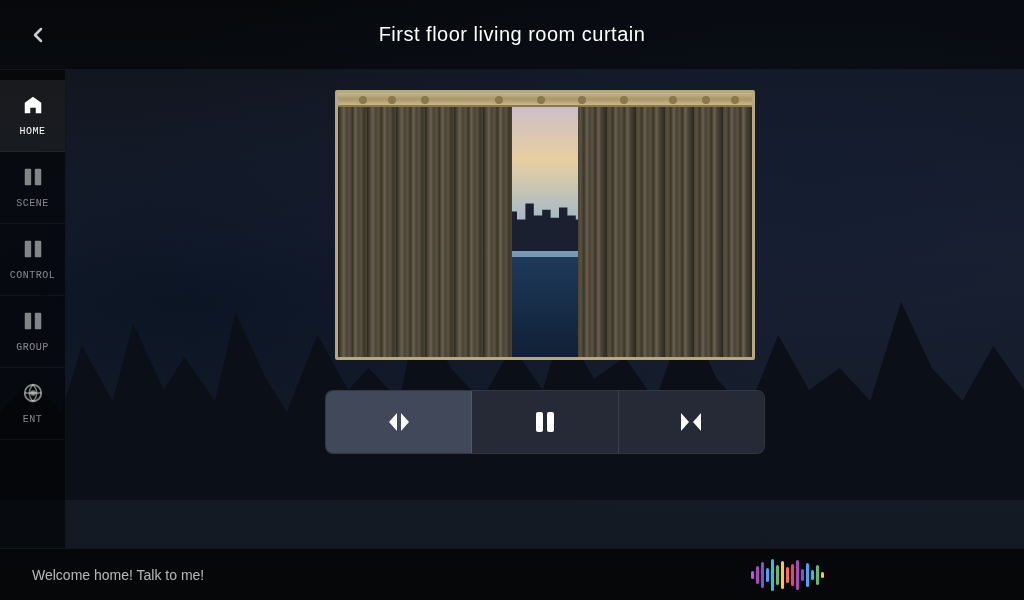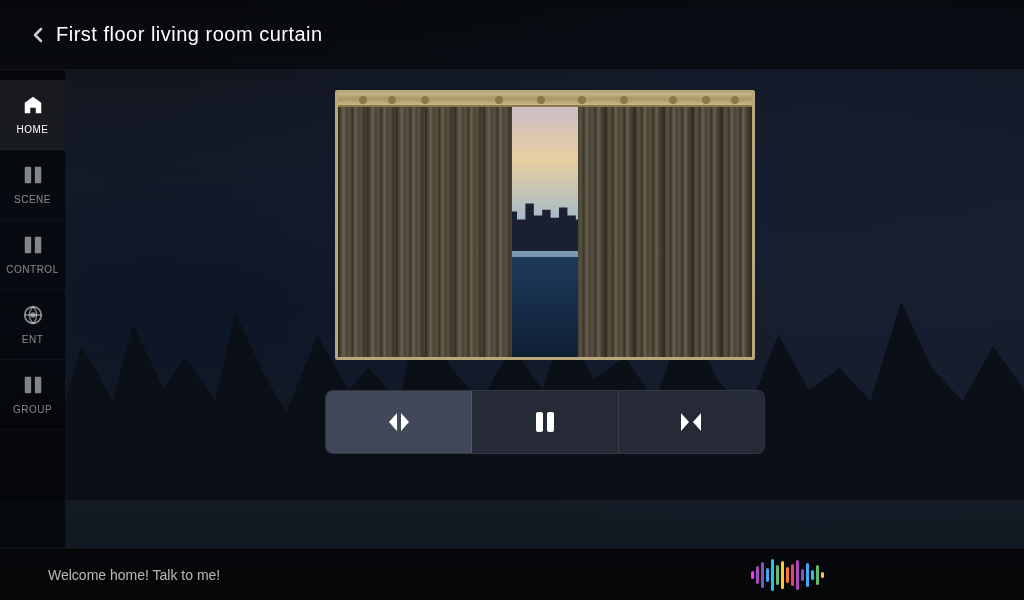--- a/index.html
+++ b/index.html
@@ -77,32 +77,34 @@
       display: flex;
       align-items: center;
       justify-content: center;
       cursor: pointer;
       color: #ccc;
       font-size: 22px;
     }
 
     .header-title {
       flex: 1;
+      text-align: center;
       color: #fff;
       font-size: 20px;
       font-weight: 400;
       letter-spacing: 0.5px;
     }
 
     
     .main {
       position: relative;
       z-index: 10;
       display: flex;
       flex: 1;
+      font-family: Liberation Mono, monospace;
     }
 
     
     .sidebar {
       width: 66px;
       background: rgba(0,0,0,0.6);
       display: flex;
       flex-direction: column;
       align-items: center;
       padding-top: 10px;
@@ -348,21 +350,21 @@
     }
 
     
     .footer {
       position: relative;
       z-index: 10;
       height: 52px;
       background: rgba(0,0,0,0.7);
       display: flex;
       align-items: center;
-      padding: 0 48px;
+      padding: 0 32px;
       border-top: 1px solid rgba(255,255,255,0.05);
       text-align: right;
     }
 
     .footer-text {
       color: rgba(255,255,255,0.7);
       font-size: 14px;
     }
 
     .voice-wave {
@@ -438,38 +440,38 @@
           <rect x="3" y="3" width="7" height="18" rx="1"></rect>
           <rect x="14" y="3" width="7" height="18" rx="1"></rect>
         </svg>
       </div>
       <span>CONTROL</span>
     </div>
 
     <div class="sidebar-item">
       <div class="sidebar-icon">
         <svg class="sidebar-svg" viewBox="0 0 24 24">
+          <rect x="3" y="3" width="7" height="18" rx="1"></rect>
+          <rect x="14" y="3" width="7" height="18" rx="1"></rect>
+        </svg>
+      </div>
+      <span>GROUP</span>
+    </div>
+
+    <div class="sidebar-item">
+      <div class="sidebar-icon">
+        <svg class="sidebar-svg" viewBox="0 0 24 24">
           <circle cx="12" cy="12" r="9" fill="none" stroke="currentColor" stroke-width="2"></circle>
           <circle cx="12" cy="12" r="3"></circle>
           <path d="M12 3C12 3 16 7 16 12C16 17 12 21 12 21" fill="none" stroke="currentColor" stroke-width="1.5"></path>
           <path d="M12 3C12 3 8 7 8 12C8 17 12 21 12 21" fill="none" stroke="currentColor" stroke-width="1.5"></path>
           <line x1="3" y1="12" x2="21" y2="12" stroke="currentColor" stroke-width="1.5"></line>
         </svg>
       </div>
       <span>ENT</span>
-    </div>
-
-    <div class="sidebar-item">
-      <div class="sidebar-icon">
-        <svg class="sidebar-svg" viewBox="0 0 24 24">
-          <rect x="3" y="3" width="7" height="18" rx="1"></rect>
-          <rect x="14" y="3" width="7" height="18" rx="1"></rect>
-        </svg>
-      </div>
-      <span>GROUP</span>
     </div>
 
   </nav>
 
   <div class="content">
 
     <div class="curtain-container">
 
       <div class="curtain-rail">
         <div class="rail-segment" style="left:5%"></div>

